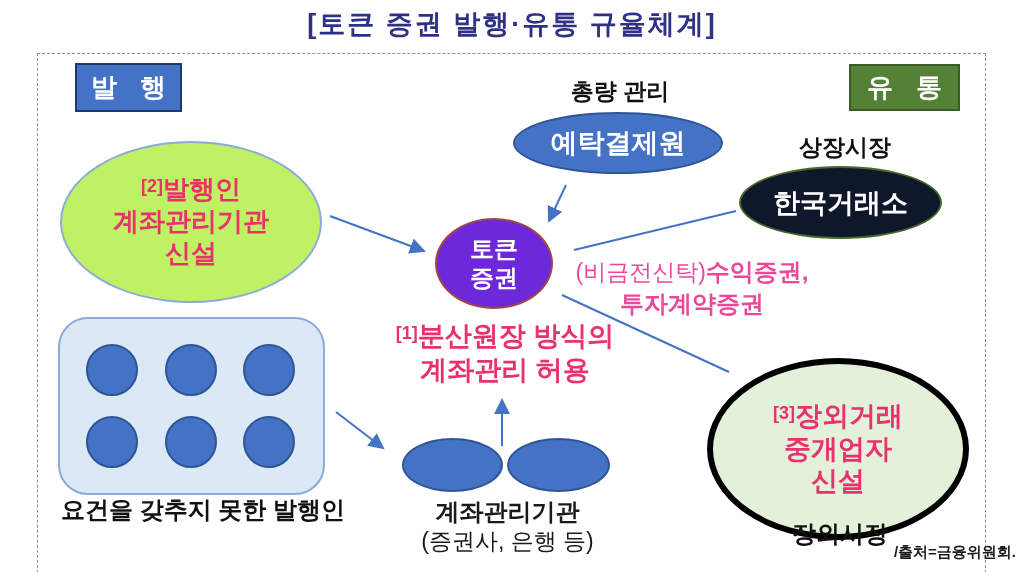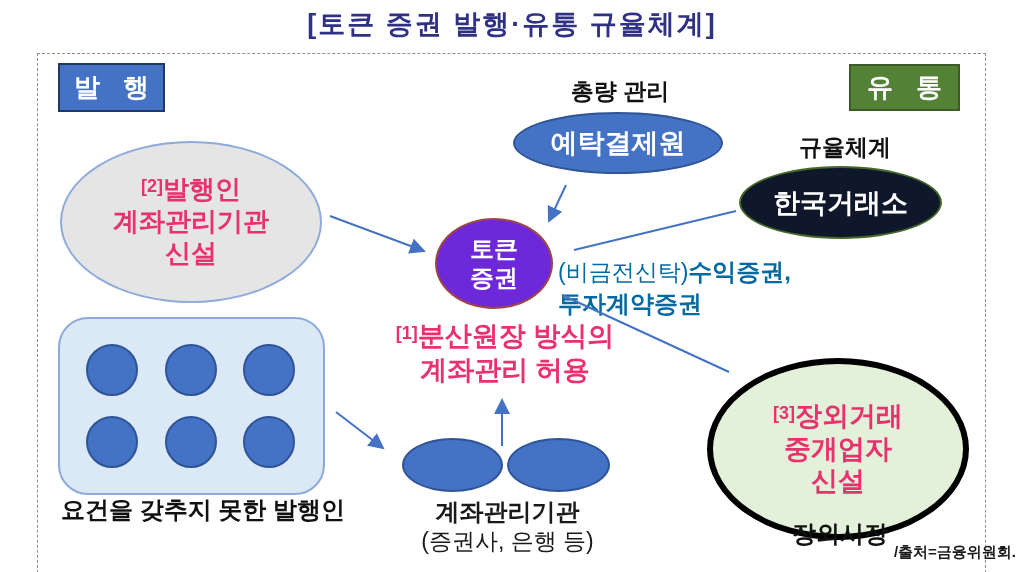--- a/index.html
+++ b/index.html
@@ -17,45 +17,45 @@
   }
   .frame {
     left:37px; top:53px; width:949px; height:560px;
     border:1px dashed #8f8f8f; background:transparent;
   }
   .badge {
     display:flex; align-items:center; justify-content:center;
     color:#ffffff; font-weight:bold; font-size:26px; letter-spacing:8px;
     text-indent:8px;
   }
-  .badge-issue { left:58px; top:63px; width:107px; height:49px;
+  .badge-issue { left:75px; top:63px; width:107px; height:49px;
     background:#4472c4; border:2px solid #1f3864; }
   .badge-dist { left:849px; top:64px; width:111px; height:47px;
     background:#538135; border:2px solid #3b5c26; }
   .caption { font-weight:bold; font-size:23px; text-align:center; color:#111; }
   .ellipse {
     border-radius:50%;
     display:flex; flex-direction:column; align-items:center; justify-content:center;
     text-align:center;
   }
   .el-deposit { left:513px; top:112px; width:210px; height:62px;
     background:#4472c4; border:2px solid #2f5597;
     color:#fff; font-weight:bold; font-size:27px; }
   .el-exchange { left:739px; top:166px; width:203px; height:73px;
     background:#0f172a; border:2px solid #44682a;
     color:#fff; font-weight:bold; font-size:27px; }
   .el-issuer { left:60px; top:141px; width:262px; height:162px;
-    background:#e5e5e5; border:2px solid #8eaadb; }
+    background:#bef264; border:2px solid #8eaadb; }
   .pink-text { color:#e8316d; font-weight:bold; font-size:26px; line-height:1.22; }
   .pink-prefix { font-size:18px; vertical-align:6px; font-weight:bold; }
   .el-token { left:435px; top:218px; width:118px; height:91px;
     background:#6d28d9; border:2px solid #a04643;
     color:#fff; font-weight:bold; font-size:24px; line-height:1.18; }
-  .note { left:558px; top:256px; width:268px; text-align:left;
-    font-size:23px; line-height:1.3; color:#0369a1; }
+  .note { left:558px; top:256px; width:268px; text-align:center;
+    font-size:23px; line-height:1.3; color:#ec4899; }
   .note b { font-size:24px; }
   .ledger { left:350px; top:320px; width:310px; text-align:center;
     font-size:27px; line-height:1.25; }
   .roundrect { left:58px; top:317px; width:267px; height:178px;
     background:#dbe9f6; border:2px solid #8eaadb; border-radius:30px; }
   .dot { width:52px; height:52px; border-radius:50%;
     background:#4472c4; border:2px solid #2f5597; }
   .el-small { background:#4472c4; border:2px solid #2f5597; }
   .el-otc { left:707px; top:358px; width:262px; height:182px;
     background:#e3f0da; border:6px solid #000000; }
@@ -75,21 +75,21 @@
 <div class="abs frame"></div>
 
 <div class="abs badge badge-issue">발 행</div>
 <div class="abs badge badge-dist">유 통</div>
 
 <div class="abs caption" style="left:540px; top:76px; width:160px;">총량 관리</div>
 <div class="abs ellipse el-deposit">
   <span>예탁결제원</span>
 </div>
 
-<div class="abs caption" style="left:780px; top:132px; width:130px;">규율체계</div>
+<div class="abs caption" style="left:780px; top:132px; width:130px;">상장시장</div>
 <div class="abs ellipse el-exchange">
   <span>한국거래소</span>
 </div>
 
 <div class="abs ellipse el-issuer">
   <div class="pink-text">
     <div>
       <span class="pink-prefix">[2]</span><span>발행인</span>
     </div>
     <div>계좌관리기관</div>

